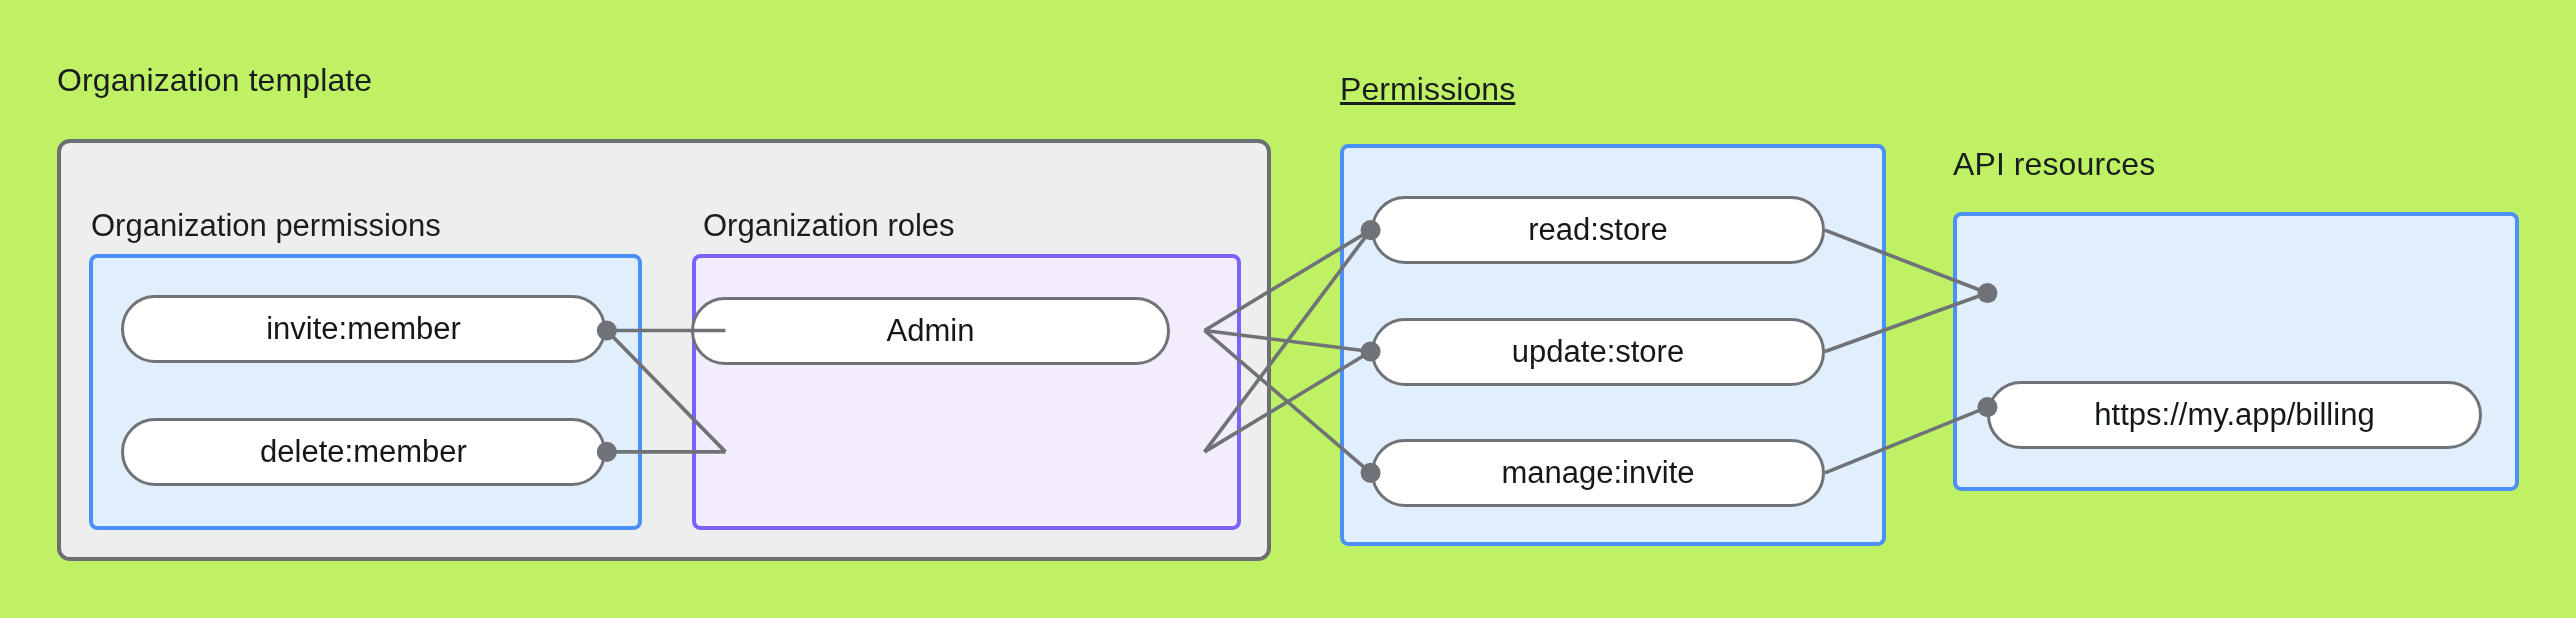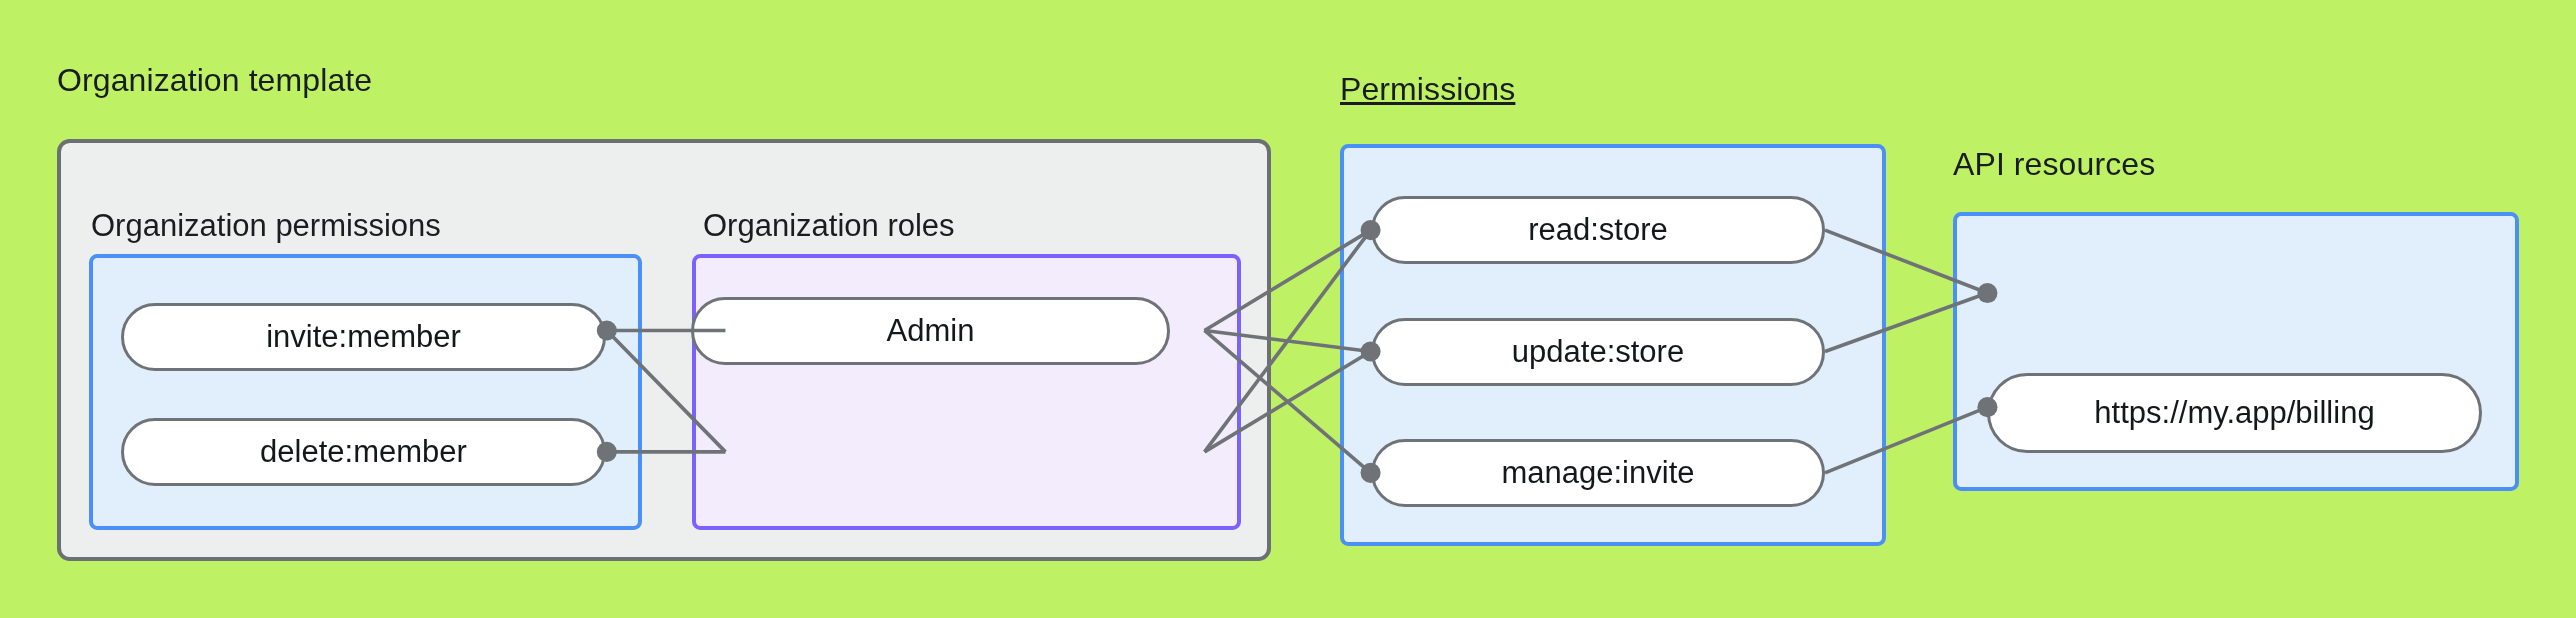--- a/index.html
+++ b/index.html
@@ -96,21 +96,21 @@
   <div class="group-title" style="left:57px; top:64px;">Organization template</div>
 
   <div class="outer-box" style="left:57px; top:139px; width:1214px; height:422px;"></div>
 
   <div class="sub-title" style="left:91px; top:187px;">Organization permissions</div>
 
   <div class="sub-title" style="left:703px; top:187px;text-align:right;">Organization roles</div>
 
   <div class="blue-box" style="left:89px; top:254px; width:553px; height:276px;"></div>
 
-  <div class="pill" style="left:121px; top:303px; width:485px; height:68px;">
+  <div class="pill" style="left:121px; top:295px; width:485px; height:68px;">
     <span>invite:member</span>
   </div>
 
   <div class="pill" style="left:121px; top:418px; width:485px; height:68px;">
     <span>delete:member</span>
   </div>
 
   <div class="purple-box" style="left:692px; top:254px; width:549px; height:276px;"></div>
 
   <div class="pill" style="left:691px; top:297px; width:479px; height:68px;">
@@ -132,21 +132,21 @@
 
   <div class="pill" style="left:1371px; top:439px; width:454px; height:68px;">
     <span>manage:invite</span>
   </div>
 
   <div class="group-title" style="left:1953px; top:137px;margin-top:11px;">API resources</div>
 
   <div class="blue-box" style="left:1953px; top:212px; width:566px; height:279px;"></div>
 
 
-  <div class="pill" style="left:1987px; top:373px; width:495px; height:80px;">
+  <div class="pill" style="left:1987px; top:381px; width:495px; height:68px;">
     <span>https://my.app/billing</span>
   </div>
 
   <svg id="edges" viewBox="0 0 2823 678" xmlns="http://www.w3.org/2000/svg">
 
     <line x1="665" y1="362" x2="795" y2="362"></line>
     <line x1="665" y1="362" x2="795" y2="495"></line>
     <line x1="665" y1="495" x2="795" y2="495"></line>
 
     <line x1="1320" y1="362" x2="1502" y2="252"></line>

